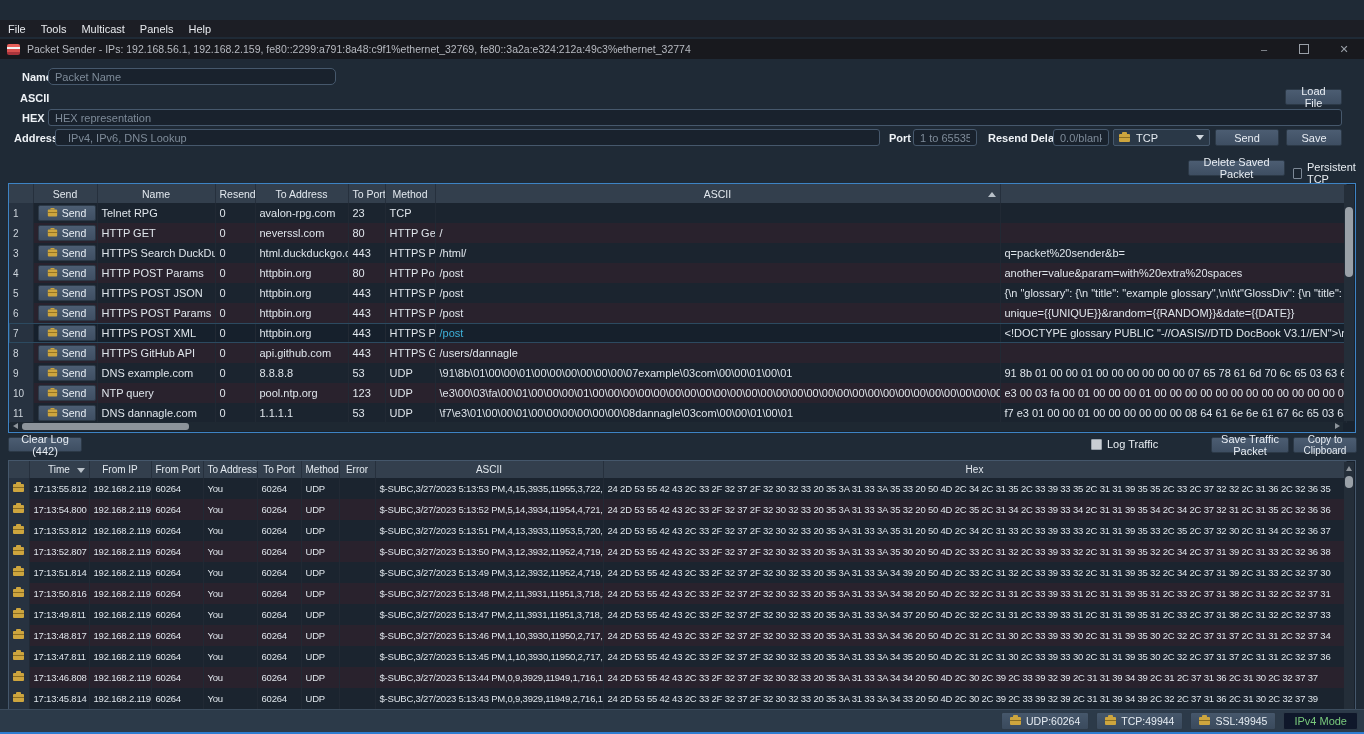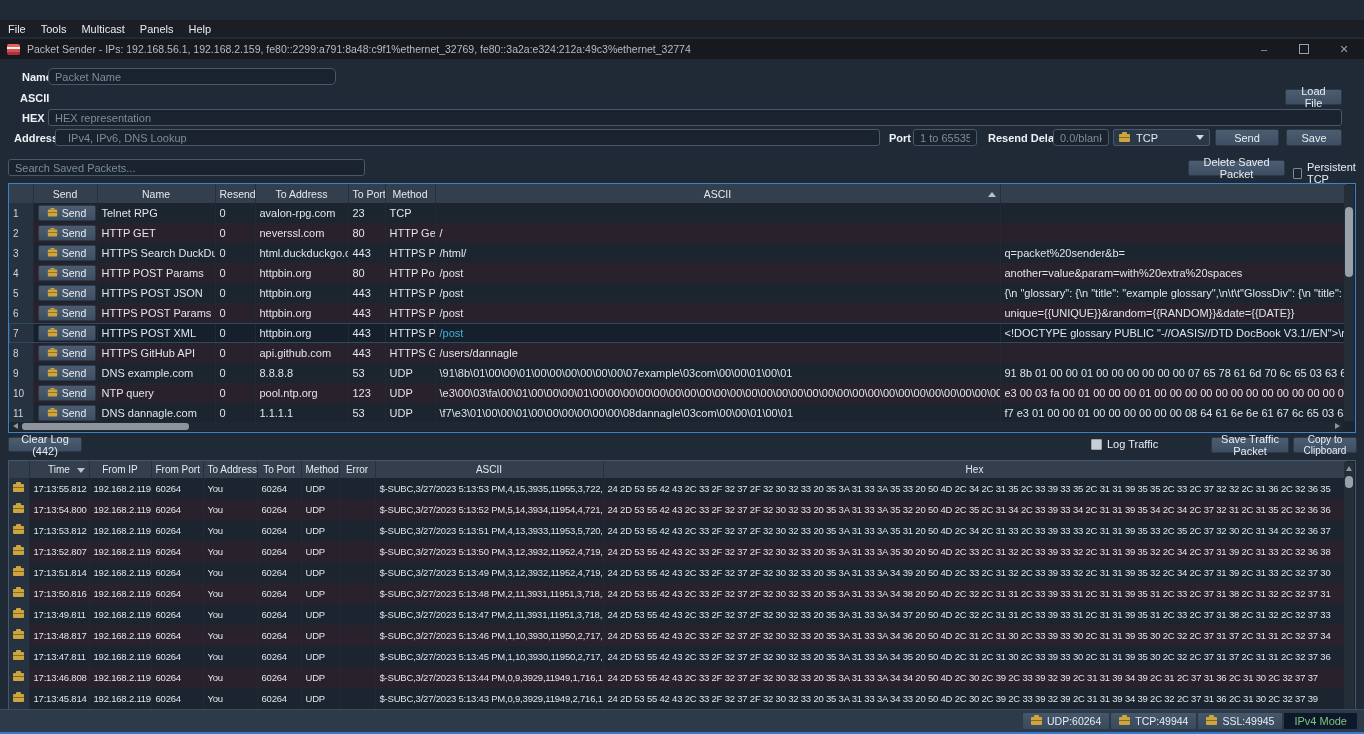--- a/index.html
+++ b/index.html
@@ -66,21 +66,21 @@
 
   
   .vscroll{position:absolute;top:1px;bottom:1px;right:1px;width:10px;background:#242e39;}
   .vthumb{position:absolute;left:1px;width:8px;background:#9aa1a8;border-radius:4px;}
   .hscroll{position:absolute;left:1px;right:12px;bottom:1px;height:9px;background:#1e2832;}
   .hthumb{position:absolute;top:1px;height:7px;background:#8d949b;border-radius:3px;}
   .scroll-arrow{position:absolute;width:0;height:0;}
 
   
   .statusbar{position:absolute;left:0;right:0;bottom:0;height:22px;background:#2c3a49;border-top:1px solid #3c4c5d;
-             display:flex;align-items:center;justify-content:flex-end;padding-right:6px;z-index:5;}
+             display:flex;align-items:center;justify-content:flex-end;gap:7px;padding-right:6px;z-index:5;}
   .statbtn{background:linear-gradient(#46576b,#3a4a5d);border:1px solid #2c3947;border-radius:2px;height:16px;
            display:flex;align-items:center;gap:5px;padding:0 8px;font-size:10.5px;color:#e6ecf2;}
   .mode{background:#0f172a;border:1px solid #2c3947;border-radius:2px;height:16px;display:flex;align-items:center;
         padding:0 10px;font-size:11px;color:#79c97c;}
 </style>
 </head>
 <body>
 
 <div id="app">
 
@@ -120,21 +120,20 @@
   <span class="lbl" style="left:988px;top:132px;">Resend Delay</span>
   <input class="inp" style="left: 1053px; top: 129px; width: 56px;" placeholder="0.0/blank off">
   <div class="combo" style="left:1113px;top:129px;width:97px;height:17px;gap:6px;">
     <span class="briefcase"></span>
     <span>TCP</span>
     <span class="arrow"></span>
   </div>
   <button class="btn" style="left:1215px;top:129px;width:64px;height:17px;">Send</button>
   <button class="btn" style="left:1286px;top:129px;width:56px;height:17px;">Save</button>
 
-  <input class="inp" style="left: 8px; top: 159px; width: 357px;" placeholder="Search Saved Packets...">
   <button class="btn" style="left:1188px;top:160px;width:97px;height:16px;">Delete Saved Packet</button>
   <span style="position:absolute;left:1293px;top:161px;display:flex;align-items:center;">
     <span class="chk"></span>
     <span class="chklabel">Persistent TCP</span>
   </span>
 
   <div class="tblwrap" id="saved-wrap">
     <table id="saved-table">
       <colgroup>
         <col style="width:24px">

